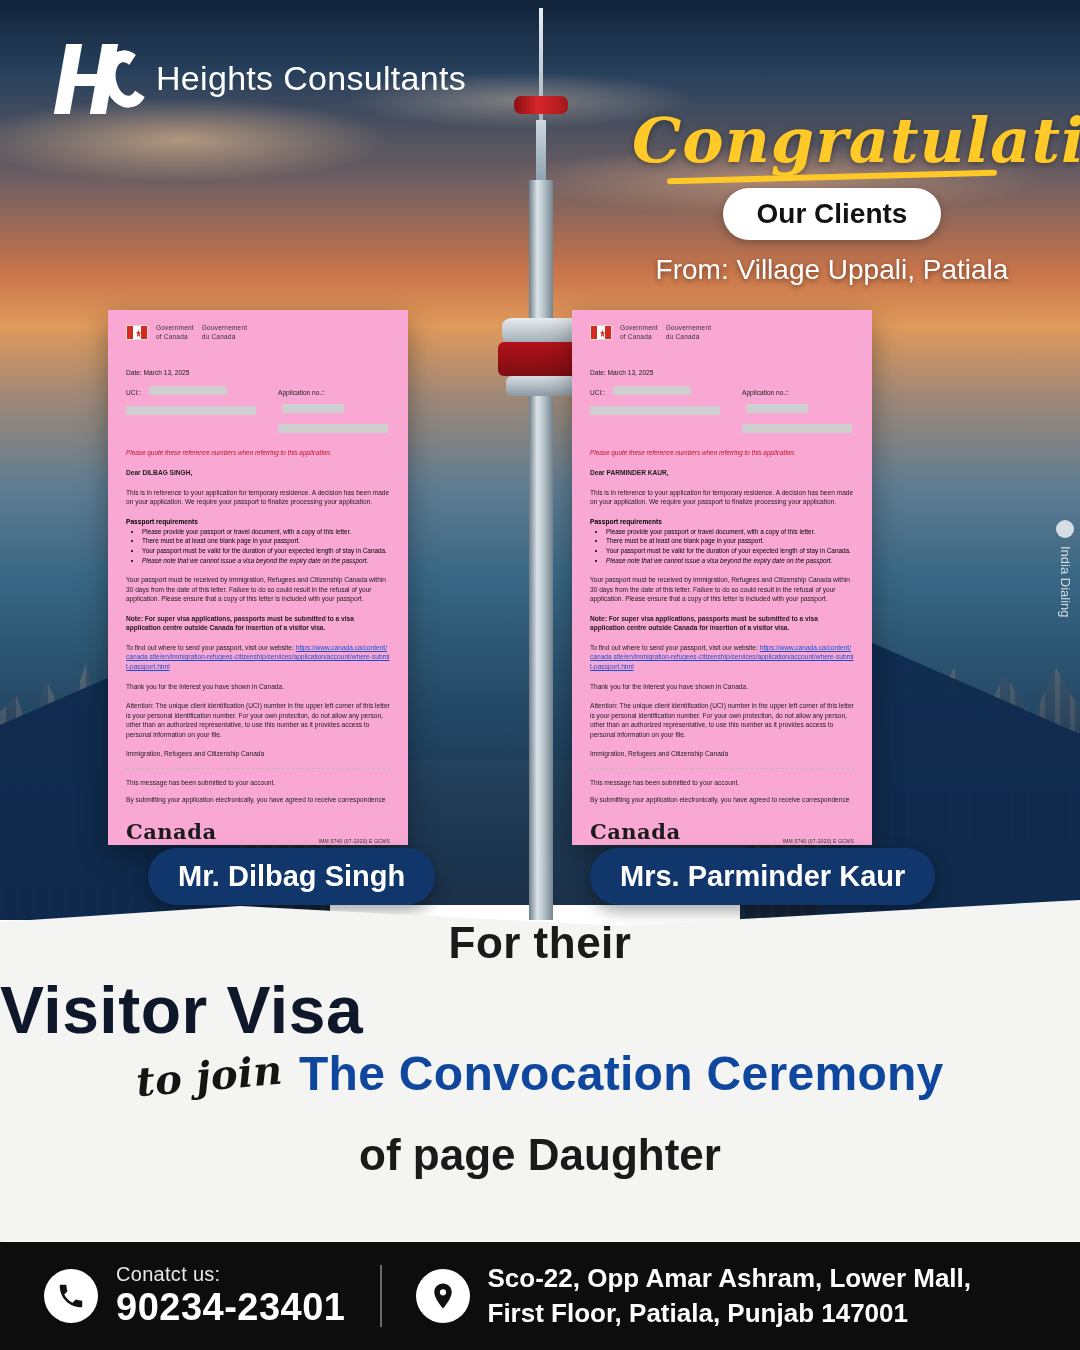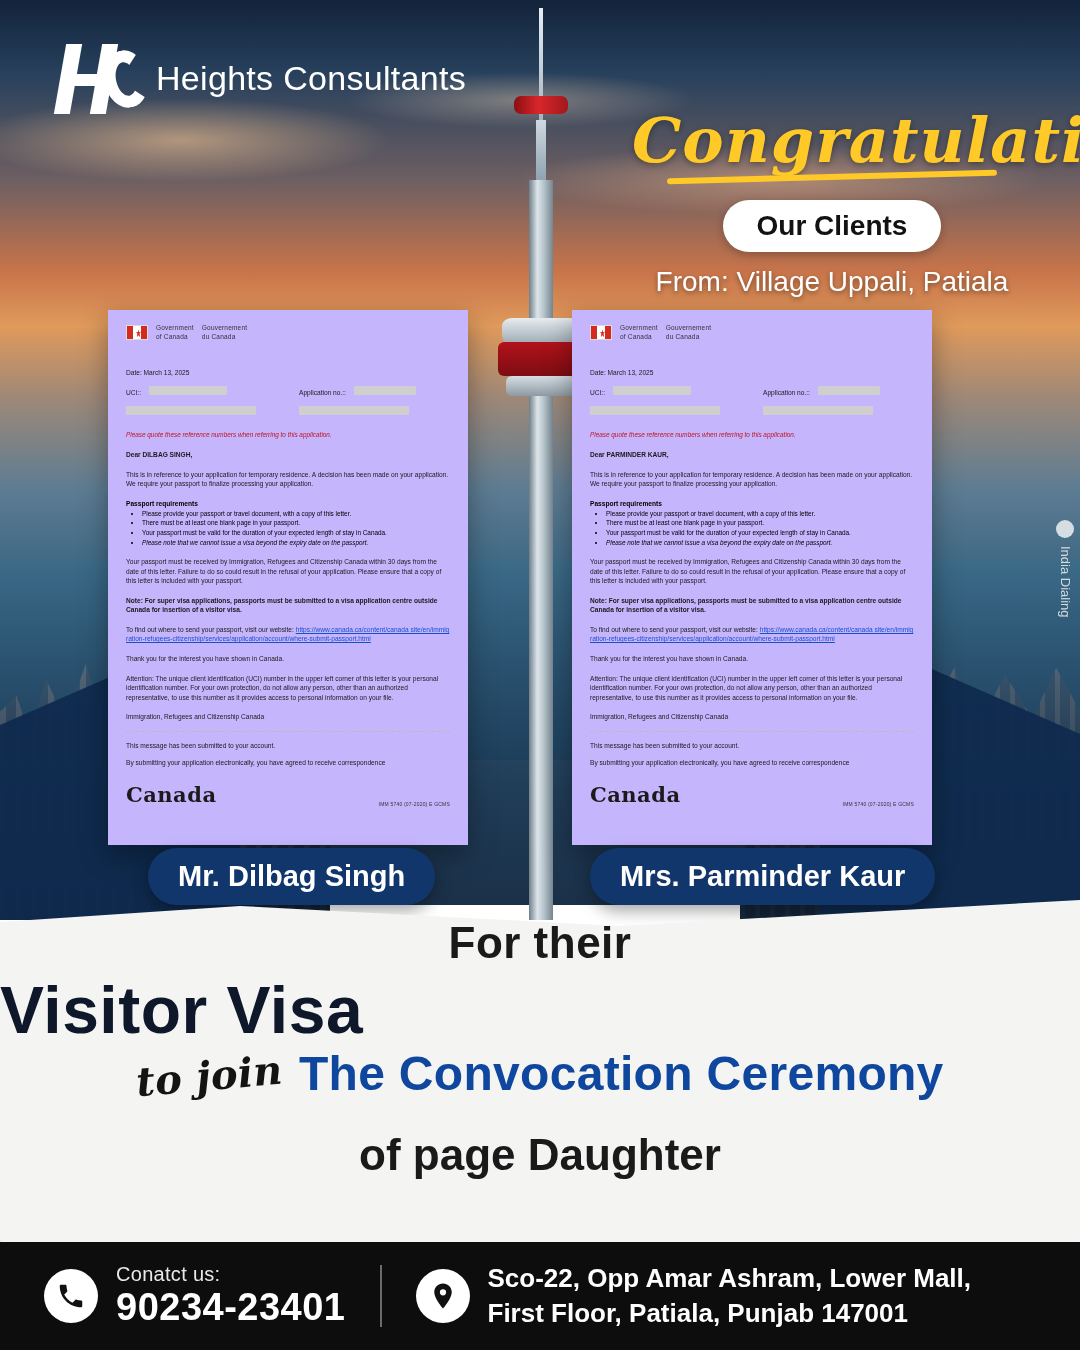--- a/index.html
+++ b/index.html
@@ -94,32 +94,32 @@
   .congrats .word {
     font-family:"DejaVu Serif", serif; font-style:italic; font-weight:bold;
     font-size:62px; color:#FFC928; line-height:1; letter-spacing:1px;
     text-shadow:0 2px 6px rgba(0,0,0,.35);
   }
   .congrats .swash {
     width:330px; height:6px; margin:2px auto 0; border-radius:4px;
     background:#FFC928; transform:rotate(-1.5deg);
   }
   .pill {
-    margin:20px auto 0; background:#ffffff; border-radius:30px; padding:10px 34px;
+    margin:8px auto 0; background:#ffffff; border-radius:30px; padding:10px 34px;
     display:inline-block; color:#121212; font-size:28px; font-weight:bold;
     box-shadow:0 3px 10px rgba(0,0,0,.25);
   }
   .from {
     margin-top:14px; color:#ffffff; font-size:28px; font-weight:normal;
     text-shadow:0 2px 5px rgba(0,0,0,.45);
   }
 
   
   .letter {
-    position:absolute; top:310px; width:360px; height:535px; background:#c4b5fd;
+    position:absolute; top:310px; width:300px; height:535px; background:#f9a8d4;
     box-shadow:0 10px 26px rgba(0,0,0,.35); padding:14px 18px; overflow:hidden;
   }
   .letter.l1 { left:108px; }
   .letter.l2 { left:572px; }
   .gov { display:flex; align-items:center; gap:8px; margin-bottom:26px; }
   .flag { width:22px; height:15px; background:#fff; position:relative; border:1px solid #ddd; }
   .flag:before,.flag:after { content:""; position:absolute; top:0; width:6px; height:13px; background:#d52b1e; }
   .flag:before { left:0; } .flag:after { right:0; }
   .flag i { position:absolute; left:9px; top:3px; width:5px; height:8px; background:#d52b1e;
     clip-path: polygon(50% 0,62% 36%,100% 30%,72% 56%,84% 100%,50% 76%,16% 100%,28% 56%,0 30%,38% 36%); }

